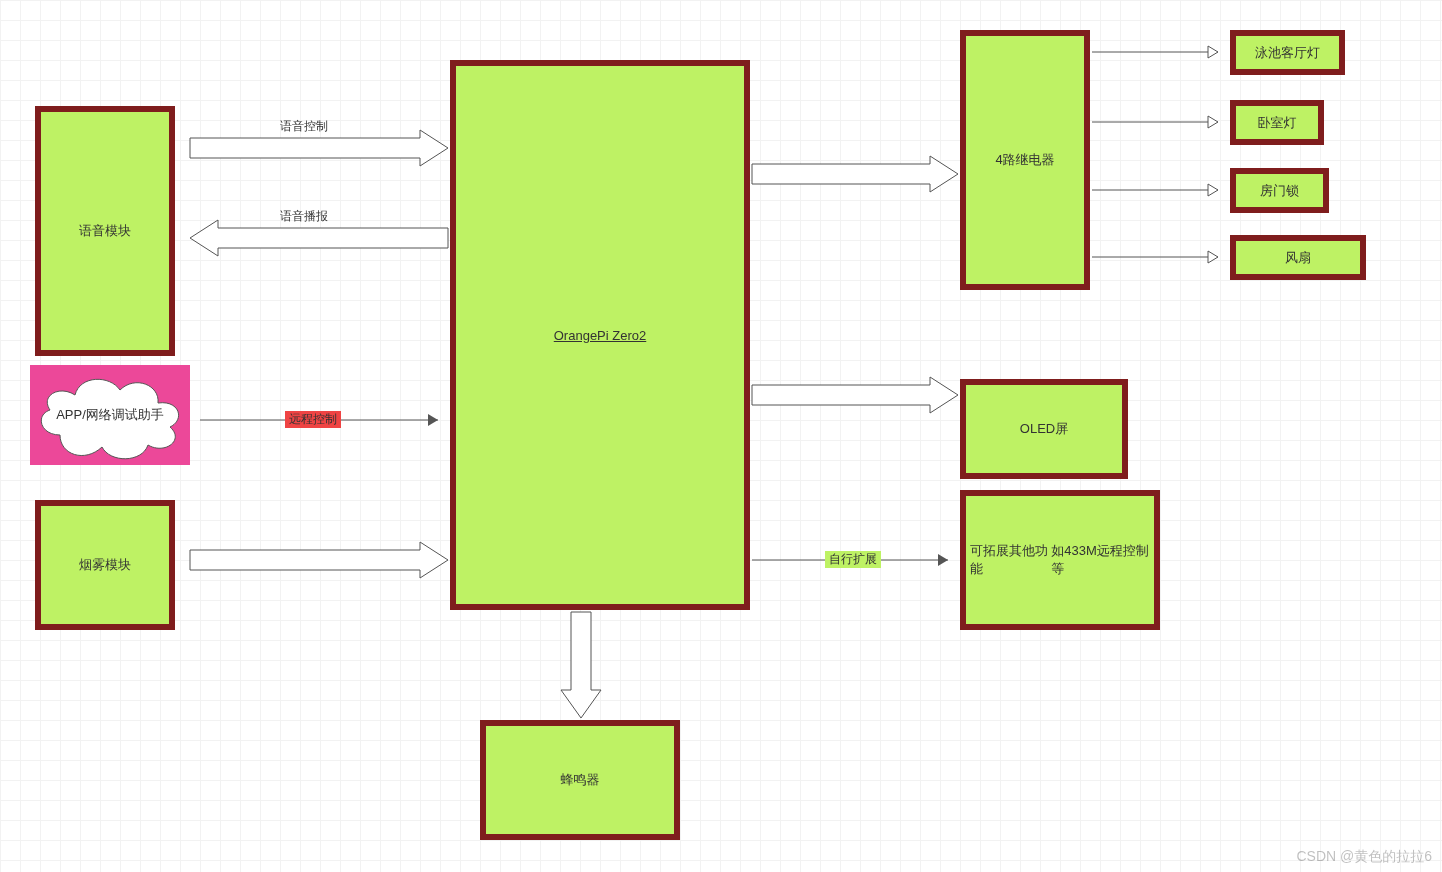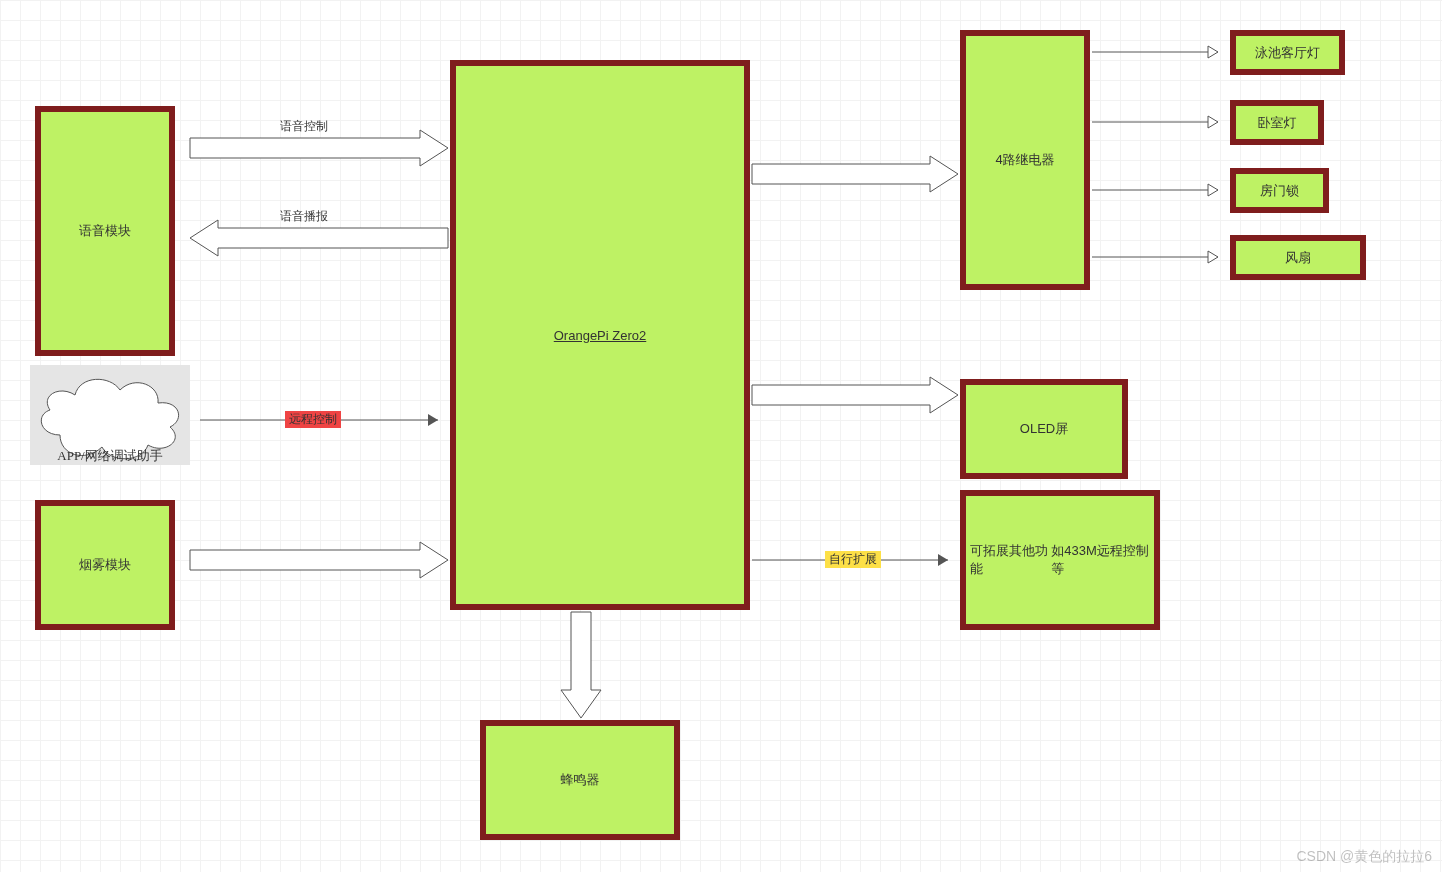--- a/index.html
+++ b/index.html
@@ -26,26 +26,25 @@
     background: #bef264;
     display: flex;
     align-items: center;
     justify-content: center;
     text-align: left;
     box-sizing: border-box;
     padding: 4px;
   }
   .cloud {
     position: absolute;
-    background: #e5e5e5;
+    background: #ec4899;
     display: flex;
-    align-items: flex-end;
+    align-items: center;
     justify-content: center;
     text-align: center;
-    font-family: Liberation Serif, serif;
   }
   svg.arrows {
     position: absolute;
     inset: 0;
     width: 1442px;
     height: 872px;
     pointer-events: none;
   }
   .arrow-label {
     position: absolute;
@@ -174,15 +173,15 @@
   </g>
   <g>
     <line x1="1092" y1="257" x2="1218" y2="257" stroke="#555" stroke-width="1"></line>
     <polygon points="1218,257 1208,251 1208,263" fill="#fff" stroke="#555"></polygon>
   </g>
 </svg>
 
 <div class="arrow-label" style="left:280px; top:118px;">语音控制</div>
 <div class="arrow-label" style="left:280px; top:208px;">语音播报</div>
 <div class="arrow-label" style="left:285px; top:411px; background:#ef4444; padding:0 4px;">远程控制</div>
-<div class="arrow-label" style="left:825px; top:551px; background:#fde047; padding:0 4px;">自行扩展</div>
+<div class="arrow-label" style="left:825px; top:551px; background:#bef264; padding:0 4px;">自行扩展</div>
 
 <div class="watermark">CSDN @黄色的拉拉6</div>
 
 </body></html>

